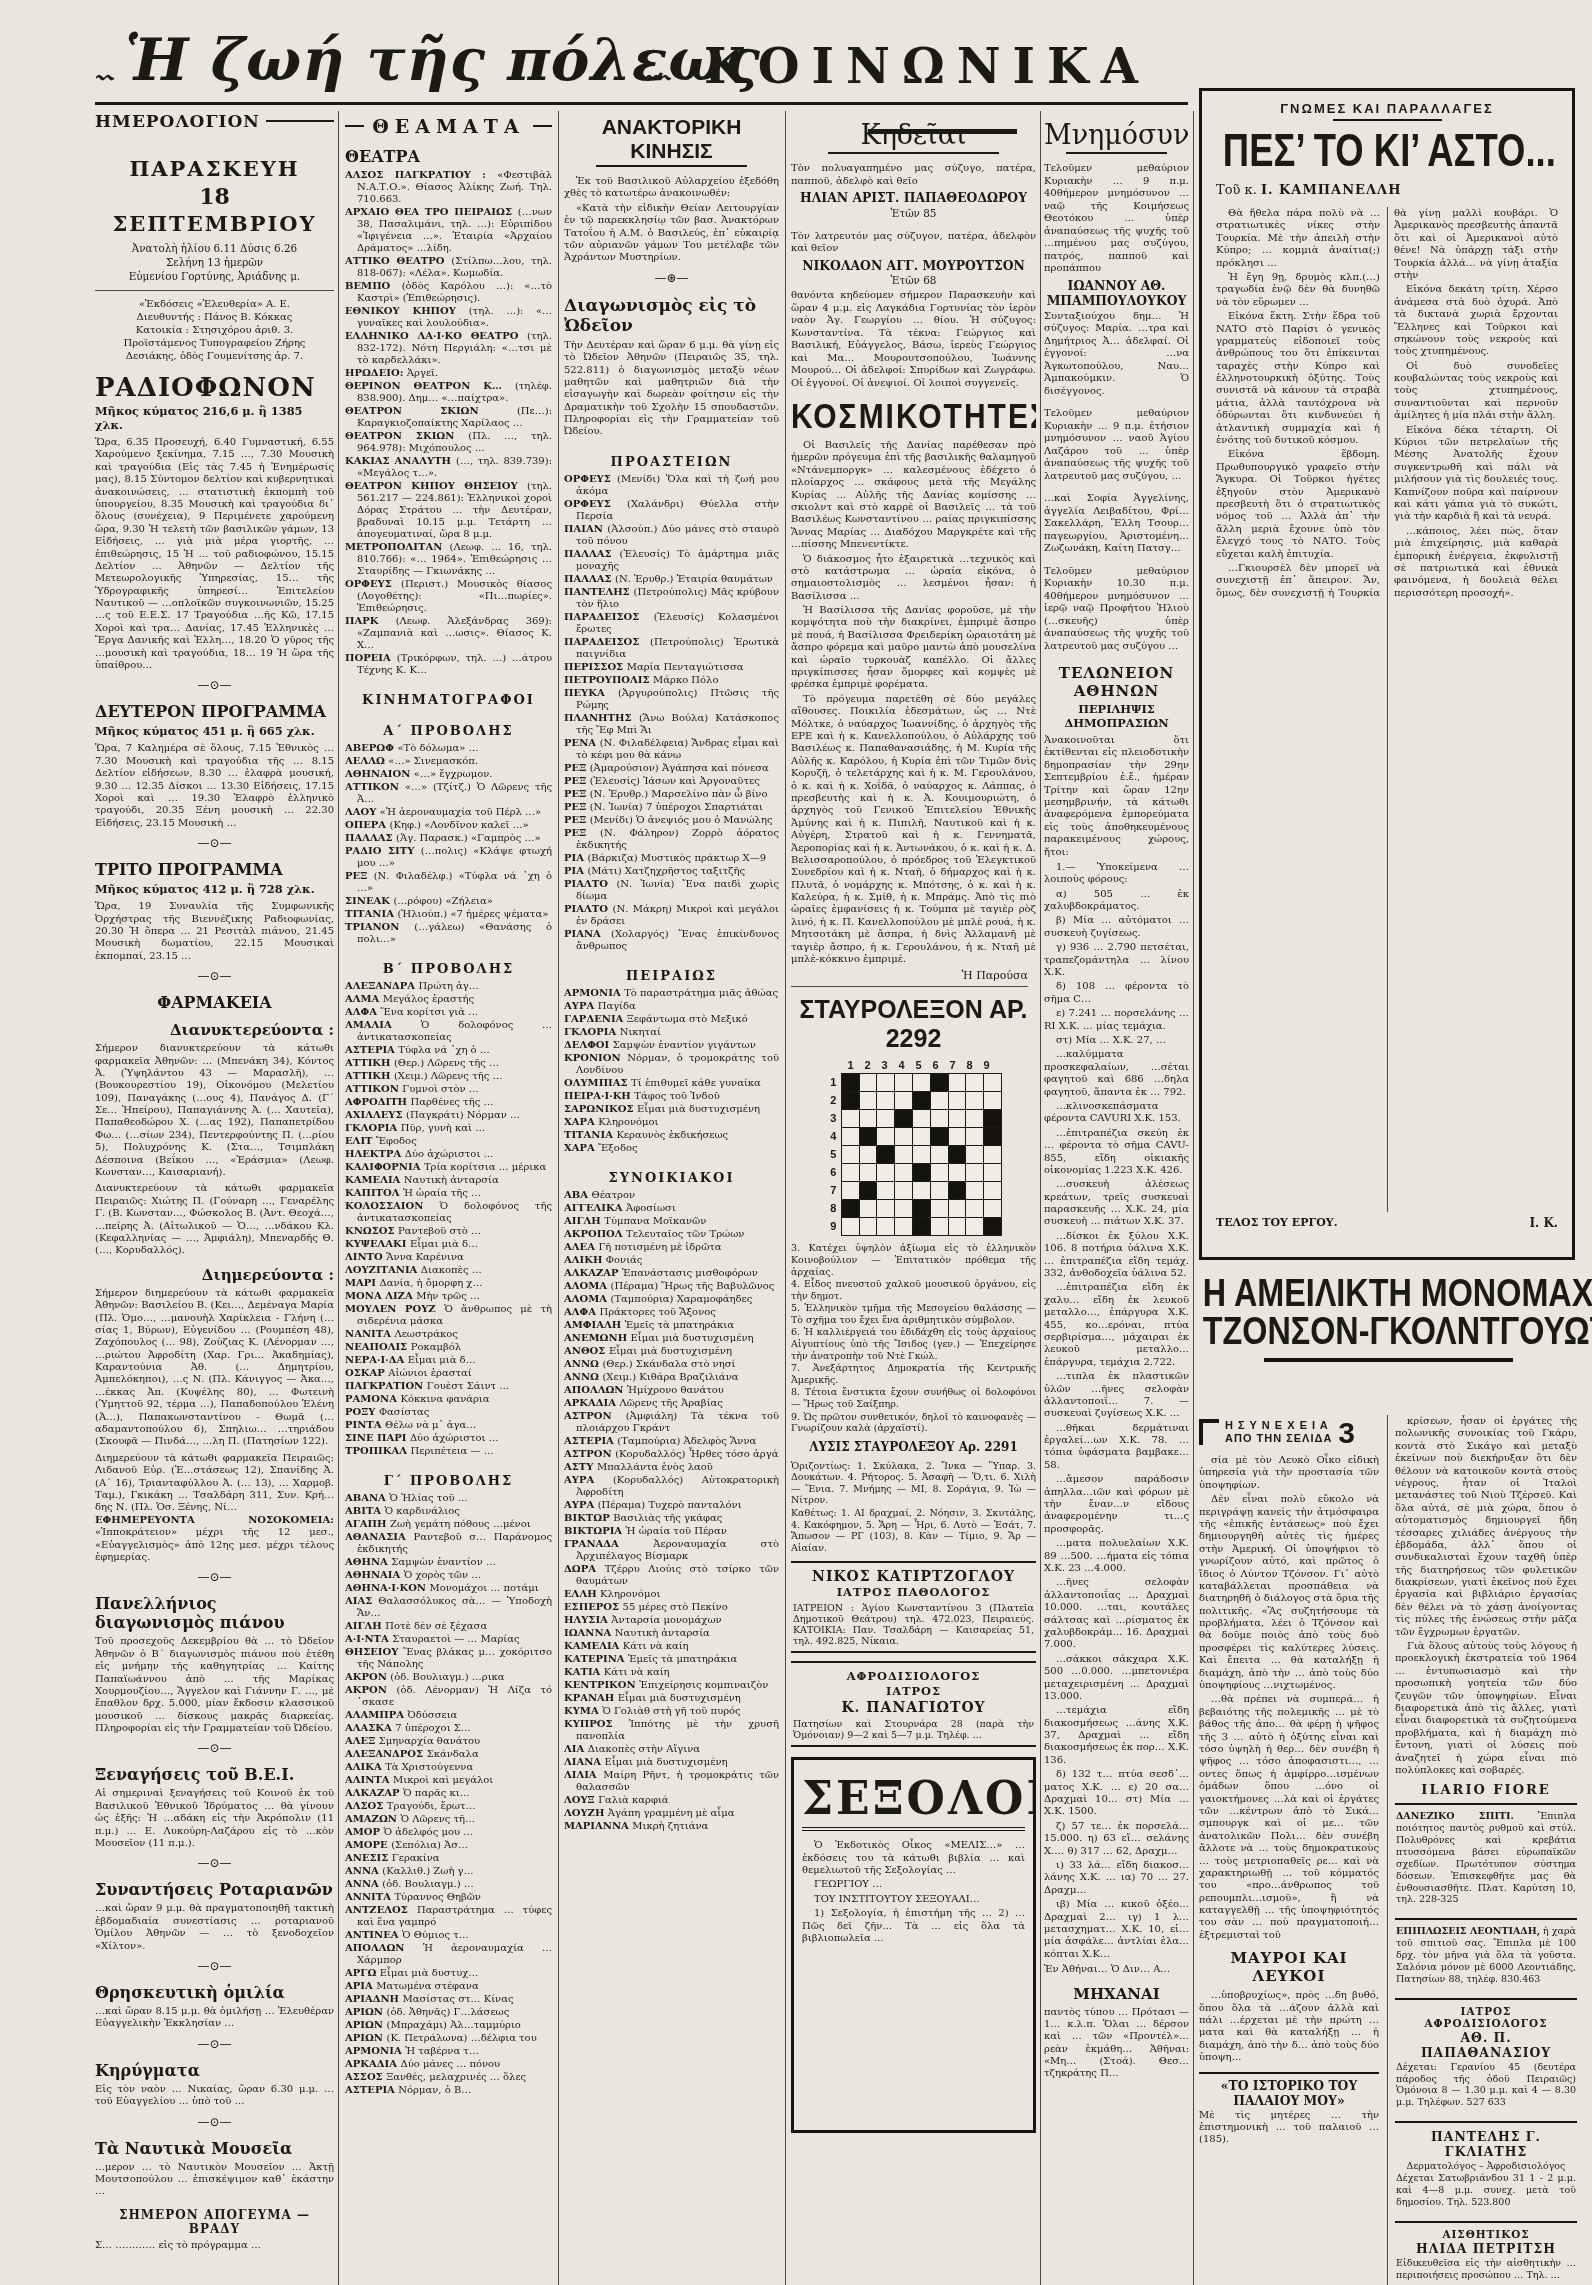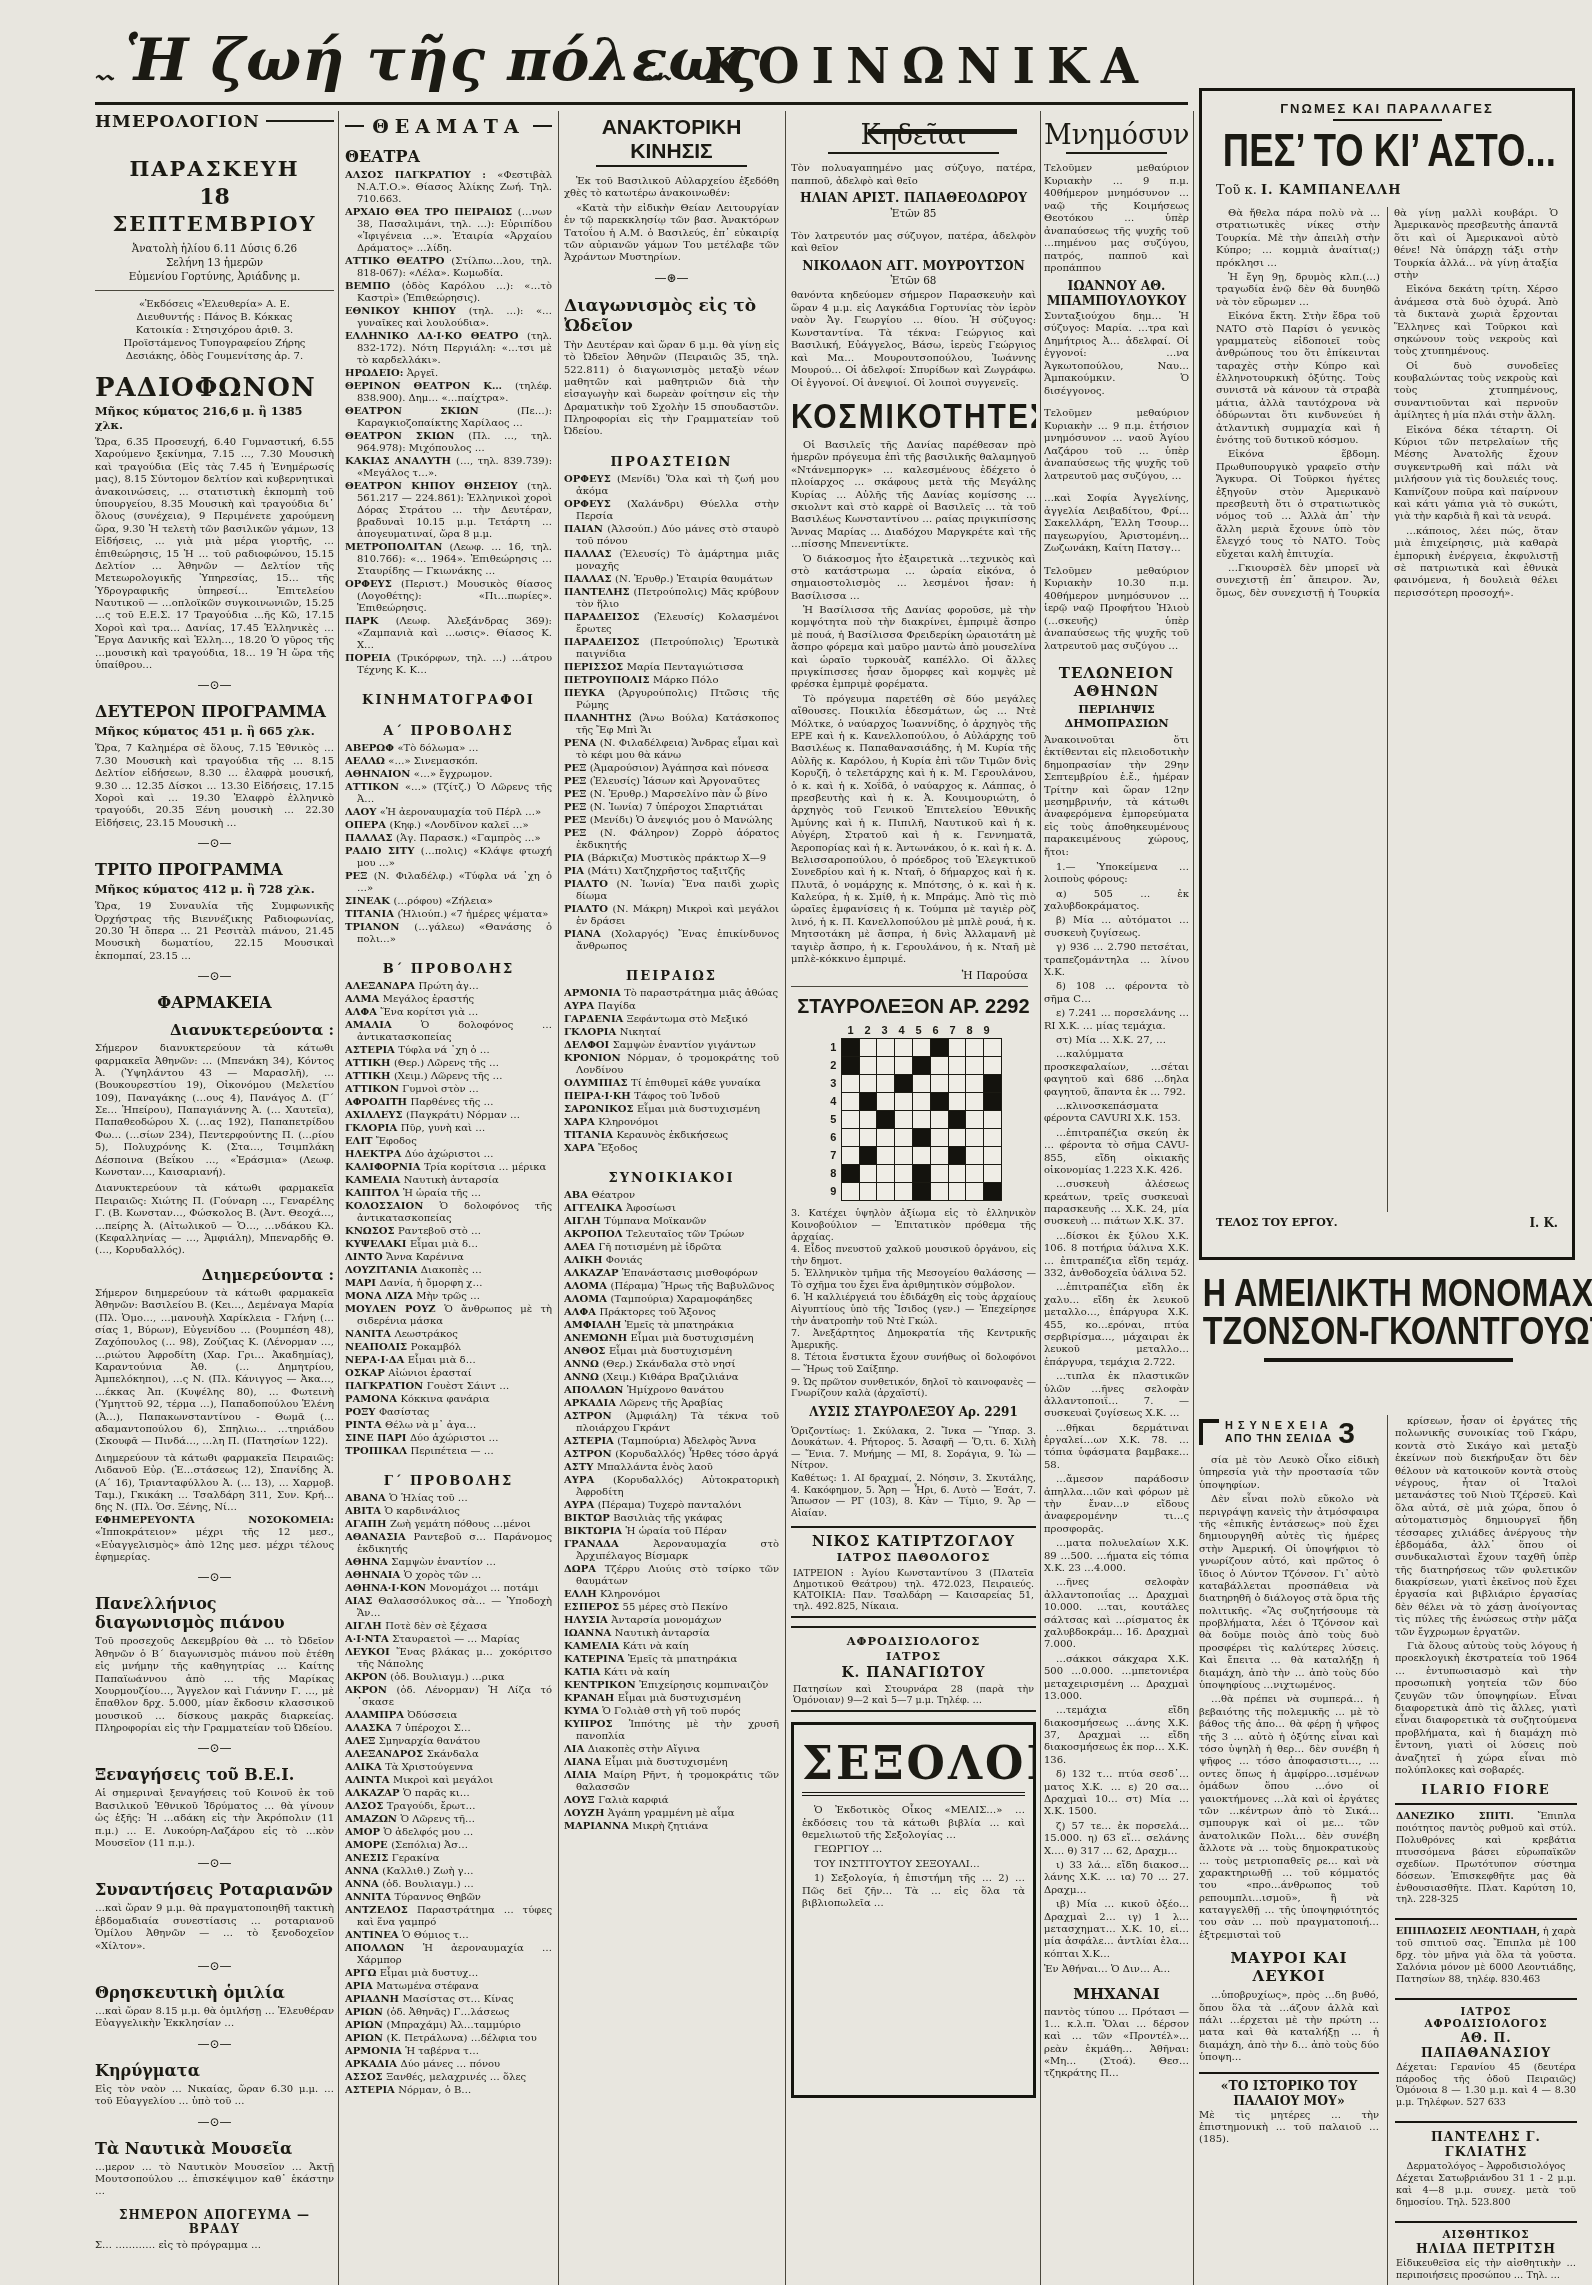--- a/index.html
+++ b/index.html
@@ -46,21 +46,21 @@
   .anak-title{font-weight:bold;font-size:21px;text-align:center;font-family:"Liberation Sans",sans-serif;margin:4px 0 2px;}
   .anak-sub{font-weight:bold;font-size:17px;margin:10px 0 4px;}
   
   .obit{font-size:10px;line-height:1.25;text-align:justify;margin-bottom:10px;}
   .obit-name{font-weight:bold;font-size:12.4px;text-align:center;margin:3px 0 1px;}
   .obit-age{text-align:center;font-size:10.4px;margin-bottom:2px;}
   .kosmi-title{font-weight:bold;font-size:30px;font-family:"Liberation Sans",sans-serif;
                letter-spacing:2px;text-align:center;margin:10px 0 6px;transform:scale(1,1.15);}
   .signoff{text-align:right;font-size:11px;margin:4px 8px 6px 0;border-bottom:1px solid #4a473d;padding-bottom:4px;}
   
-  .xw-title{font-weight:bold;font-size:20px;font-family:"Liberation Sans",sans-serif;text-align:center;margin:8px 0 4px;}
+  .xw-title{font-weight:bold;font-size:25px;font-family:"Liberation Sans",sans-serif;text-align:center;margin:8px 0 4px;}
   .xw{margin:0 auto;width:177px;}
   .xw-row{display:flex;}
   .xw-n{width:17px;height:17px;font:bold 11px "Liberation Sans",sans-serif;text-align:center;line-height:17px;}
   .xw-c{width:17px;height:17px;background:#efede6;border:1px solid #1b1a13;margin:-1px 0 0 -1px;box-sizing:content-box;}
   .xw-c.b{background:#14130e;}
   .clues{font-size:9.5px;line-height:1.22;text-align:justify;margin-top:6px;}
   .clues .para{margin:0 0 1px;}
   .sol-title{font-weight:bold;font-size:12px;text-align:center;margin:6px 0 2px;}
   
   .docad{border-top:2px solid #1b1a13;border-bottom:2px solid #1b1a13;padding:5px 2px;margin:8px 0;text-align:center;}
@@ -268,21 +268,21 @@
         <div class="item"><b>ΑΒΑΝΑ </b>Ὁ Ἡλίας τοῦ …</div>
         <div class="item"><b>ΑΒΙΤΑ </b>Ὁ καρδινάλιος</div>
         <div class="item"><b>ΑΓΑΠΗ </b>Ζωὴ γεμάτη πόθους …μένοι</div>
         <div class="item"><b>ΑΘΑΝΑΣΙΑ </b>Ραντεβοῦ σ… Παράνομος ἐκδικητής</div>
         <div class="item"><b>ΑΘΗΝΑ </b>Σαμψὼν ἐναντίον …</div>
         <div class="item"><b>ΑΘΗΝΑΙΑ </b>Ὁ χορὸς τῶν …</div>
         <div class="item"><b>ΑΘΗΝΑ·Ι·ΚΟΝ </b>Μονομάχοι … ποτάμι</div>
         <div class="item"><b>ΑΙΑΣ </b>Θαλασσόλυκος σὰ… — Ὑποδοχὴ Ἄν…</div>
         <div class="item"><b>ΑΙΓΛΗ </b>Ποτὲ δὲν σὲ ξέχασα</div>
         <div class="item"><b>Α·Ι·ΝΤΑ </b>Σταυραετοὶ — … Μαρίας</div>
-        <div class="item"><b>ΛΕΥΚΟΙ </b>Ἕνας βλάκας μ… χοκόριτσο τῆς Νάπολης</div>
+        <div class="item"><b>ΘΗΣΕΙΟΥ </b>Ἕνας βλάκας μ… χοκόριτσο τῆς Νάπολης</div>
         <div class="item"><b>ΑΚΡΟΝ </b>(ὁδ. Βουλιαγμ.) …ρικα</div>
         <div class="item"><b>ΑΚΡΟΝ </b>(ὁδ. Λένορμαν) Ἡ Λίζα τό ᾽σκασε</div>
         <div class="item"><b>ΑΛΑΜΠΡΑ </b>Ὀδύσσεια</div>
         <div class="item"><b>ΑΛΑΣΚΑ </b>7 ὑπέροχοι Σ…</div>
         <div class="item"><b>ΑΛΕΞ </b>Σμηναρχία θανάτου</div>
         <div class="item"><b>ΑΛΕΞΑΝΔΡΟΣ </b>Σκάνδαλα</div>
         <div class="item"><b>ΑΛΙΚΑ </b>Τὰ Χριστούγεννα</div>
         <div class="item"><b>ΑΛΙΝΤΑ </b>Μικροὶ καὶ μεγάλοι</div>
         <div class="item"><b>ΑΛΚΑΖΑΡ </b>Ὁ παρᾶς κι…</div>
         <div class="item"><b>ΑΛΣΟΣ </b>Τραγούδι, ἔρωτ…</div>

